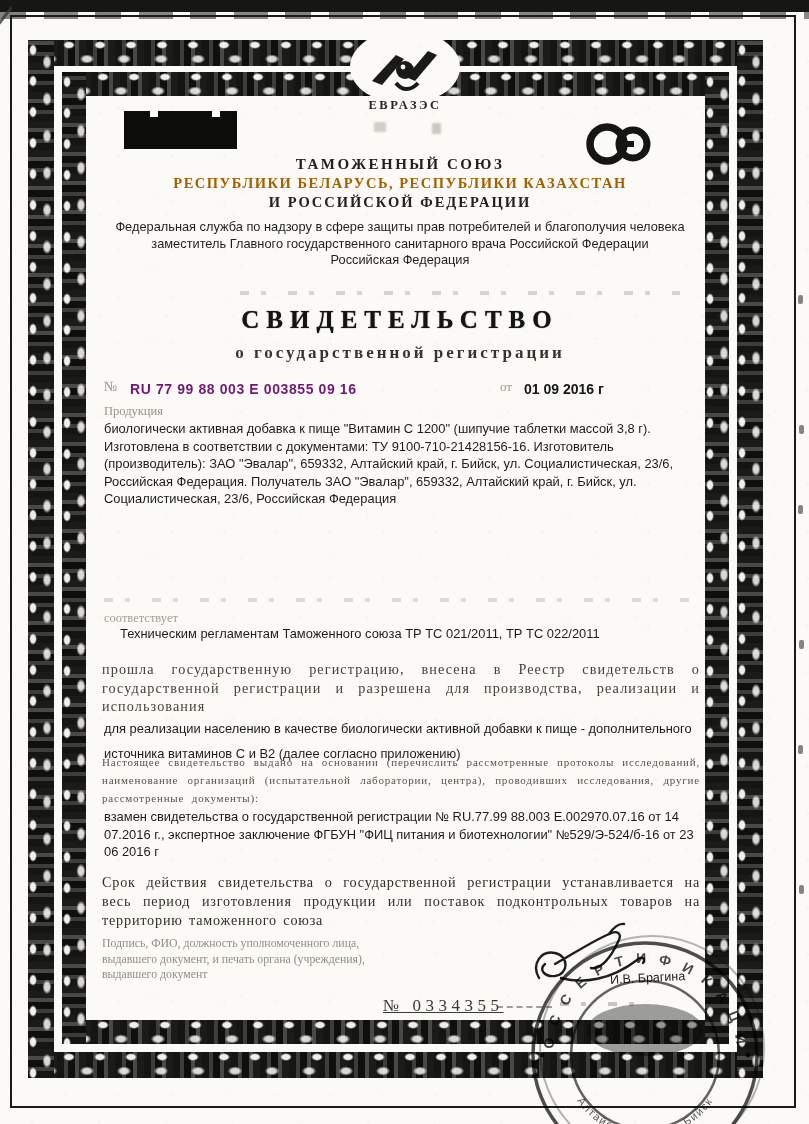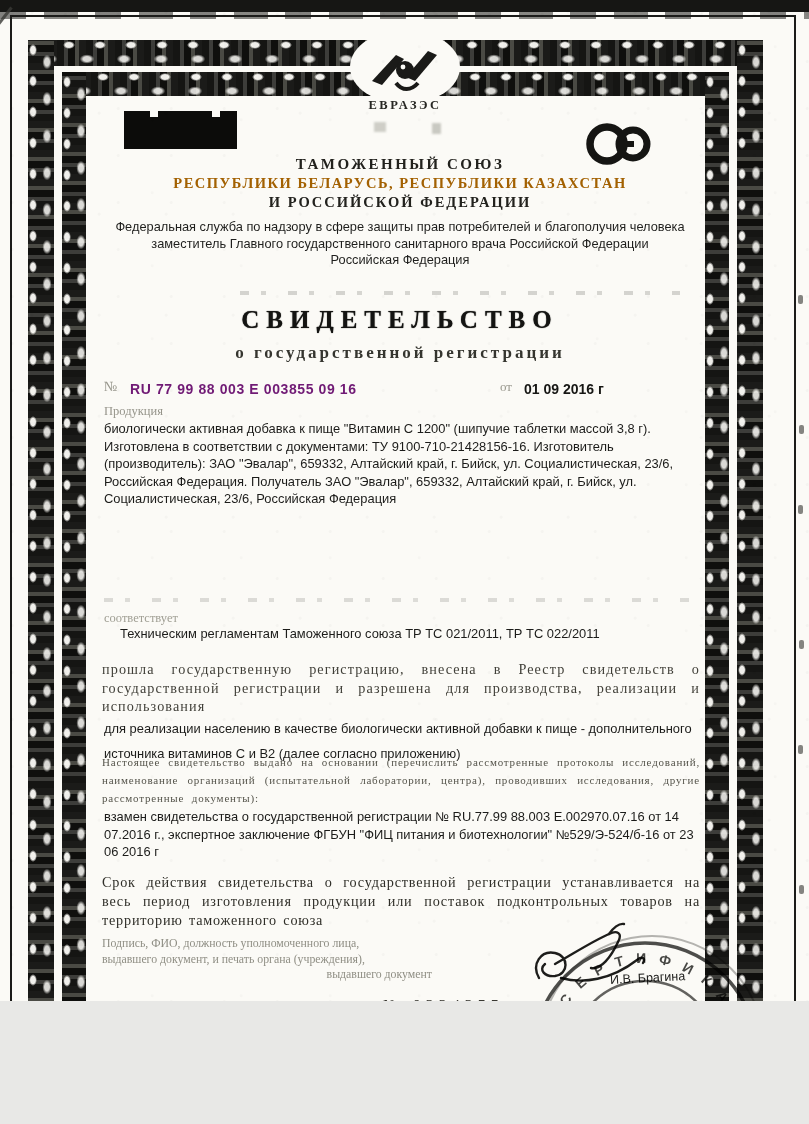--- a/index.html
+++ b/index.html
@@ -1,16 +1,16 @@
 <!DOCTYPE html>
 <html><head>
 <meta charset="utf-8">
 <style>
   html,body{margin:0;padding:0;background:#e8e8e6;}
-  .page{position:relative;width:809px;height:1001px;background:#fbfaf6;overflow:hidden;
+  .page{position:relative;width:809px;height:1124px;background:#fbfaf6;overflow:hidden;
         font-family:"Liberation Sans",sans-serif;color:#1c1c1a;}
   .abs{position:absolute;}
   .sans{font-family:"Liberation Sans",sans-serif;}
   .serif{font-family:"Liberation Serif",serif;}
   .center{text-align:center;}
   .col{left:102px;width:596px;}
   .deg{filter:blur(.35px) contrast(1.05);}
   .deg2{filter:blur(.55px);}
   
   .scan-strip{left:0;top:0;width:809px;height:12px;background:#161614;}
@@ -108,21 +108,21 @@
   <div class="abs sans" style="left:104px;top:716px;width:596px;font-size:12.9px;line-height:25px;color:#1c1c1a;">для реализации населению в качестве биологически активной добавки к пище - дополнительного источника витаминов С и В2  (далее согласно приложению)</div>
 
   <div class="abs serif justify deg2" style="left:102px;top:753px;width:598px;font-size:11px;line-height:18px;letter-spacing:.8px;word-spacing:4px;color:#55544b;">Настоящее свидетельство выдано на основании (перечислить рассмотренные протоколы исследований, наименование организаций (испытательной лаборатории, центра), проводивших исследования, другие рассмотренные документы):</div>
   <div class="abs sans" style="left:104px;top:808px;width:596px;font-size:12.9px;line-height:17.5px;color:#1c1c1a;">взамен свидетельства о государственной регистрации № RU.77.99 88.003 Е.002970.07.16 от 14 07.2016 г., экспертное заключение ФГБУН "ФИЦ питания и биотехнологии" №529/Э-524/б-16 от 23 06 2016 г</div>
 
   <div class="abs serif justify deg" style="left:102px;top:873px;width:598px;font-size:14.2px;line-height:19px;letter-spacing:.8px;word-spacing:2px;color:#33322c;">Срок действия свидетельства о государственной регистрации устанавливается на весь период изготовления продукции или поставок подконтрольных товаров на территорию таможенного союза</div>
 
   <div class="abs serif deg2" style="left:102px;top:936px;width:330px;font-size:11.8px;line-height:15.5px;color:#8f8e84;">
     <span style="display:block;">Подпись, ФИО, должность уполномоченного лица,</span>
     <span style="display:block;">выдавшего документ, и печать органа (учреждения),</span>
-    <span style="display:block;text-align:right;">выдавшего документ</span>
+    <span style="display:block;">выдавшего документ</span>
   </div>
 
   <svg class="abs" style="left:525px;top:920px;" width="135" height="85" viewBox="0 0 135 85">
     <g fill="none" stroke="#1d1d1b" stroke-width="2.4" stroke-linecap="round">
       <path d="M14,58 C6,44 16,30 30,33 C44,36 44,54 30,56 C20,57 13,50 20,44"></path>
       <path d="M30,44 C48,34 66,22 84,14 C92,10 98,13 93,22 C86,37 76,50 66,48"></path>
       <path d="M36,58 C58,64 86,60 112,40 C117,36 121,38 118,43"></path>
       <path d="M84,14 C88,8 94,3 99,4"></path>
     </g>
   </svg>

